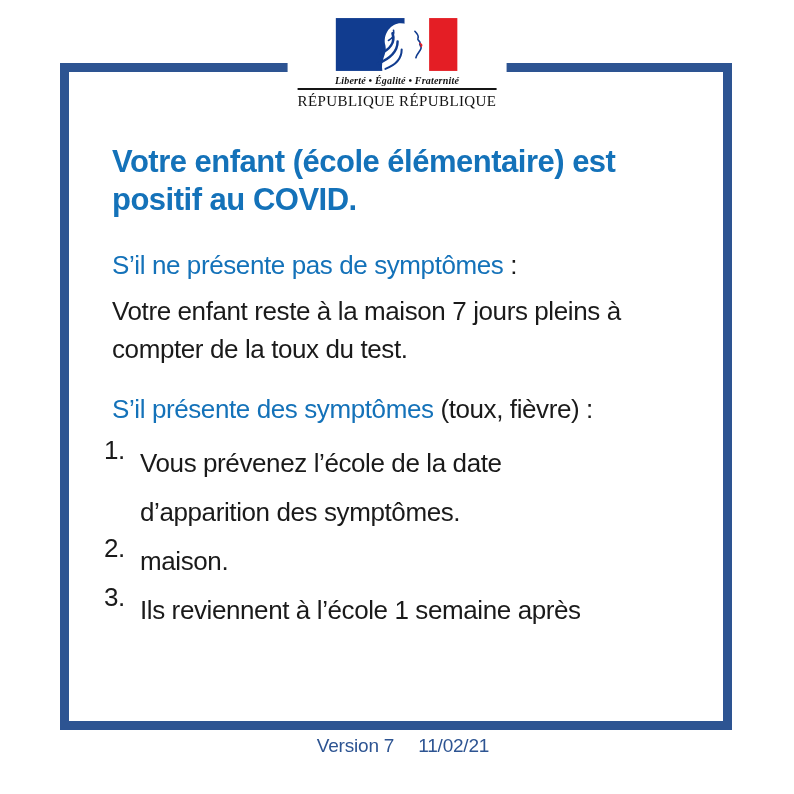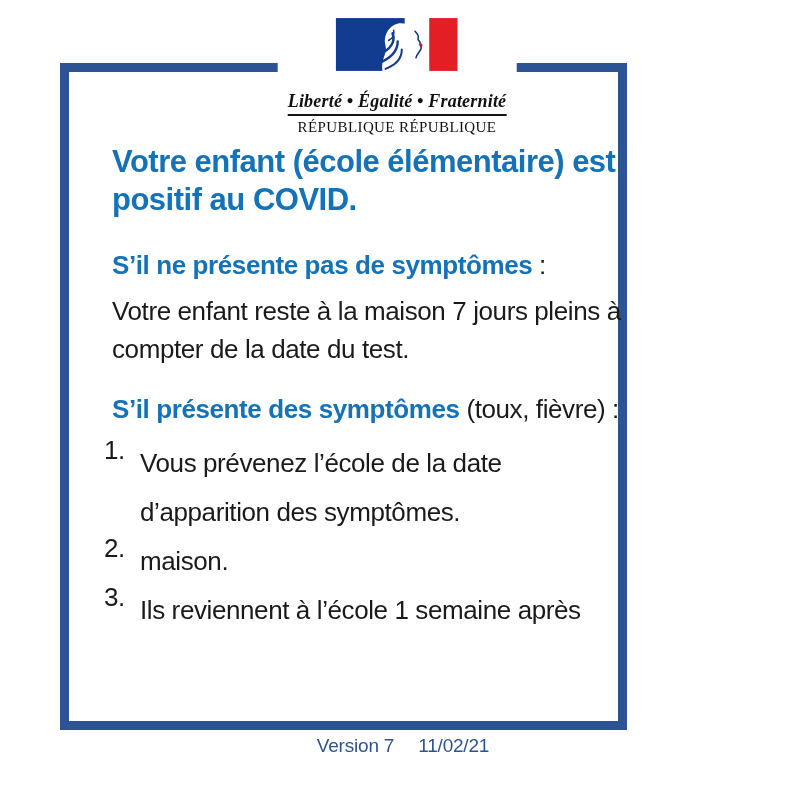--- a/index.html
+++ b/index.html
@@ -17,41 +17,41 @@
     width:794px;height:794px;
     background:#ffffff;
     overflow:hidden;
     font-family:"Liberation Sans", sans-serif;
     color:var(--text);
   }
   
   .frame{
     position:absolute;
     left:60px;top:63px;
-    width:567px;height:667px;
+    width:672px;height:667px;
     border:9px solid var(--navy);
     padding:71px 30px 0 43px;
   }
   
   .logo{
     position:absolute;
     top:14px;left:50%;
     transform:translateX(-50%);
     background:#ffffff;
     padding:4px 10px 3px;
     text-align:center;
     z-index:3;
   }
   .flag{display:block;margin:0 auto;width:122px;height:53px;}
   .motto{
-    margin-top:20px;
+    margin-top:4px;
     font-family:"Liberation Serif", serif;
     font-style:italic;
     font-weight:700;
-    font-size:18px;
+    font-size:10px;
     color:#111111;
     white-space:nowrap;
     letter-spacing:0.2px;
   }
   .logo-rule{height:2px;background:#151515;margin:2px 0 3px;}
   .country{
     font-family:"Liberation Serif", serif;
     font-size:15px;
     color:#111111;
     letter-spacing:0.4px;
@@ -65,21 +65,21 @@
     line-height:38px;
     letter-spacing:-0.5px;
   }
   .title div{white-space:nowrap;}
   .sec-heading{
     font-size:26px;
     line-height:30px;
     letter-spacing:-0.4px;
     white-space:nowrap;
   }
-  .sec-heading .blue{color:var(--accent-blue);font-weight:700;}
+  .sec-heading .blue{color:var(--accent-blue);font-weight:400;}
   .sec-heading .plain{color:var(--text);font-weight:400;}
   .heading-1{margin-top:31px;}
   .heading-2{margin-top:26px;}
   .body-text{
     margin-top:12px;
     font-size:26px;
     line-height:38px;
     letter-spacing:-0.4px;
   }
   .body-text div{white-space:nowrap;}
@@ -118,21 +118,21 @@
     <h1 class="title">
       <div>Votre enfant (école élémentaire) est</div>
       <div>positif au COVID.</div>
     </h1>
 
     <div class="sec-heading heading-1">
       <span class="blue">S’il ne présente pas de symptômes</span><span class="plain"> :</span>
     </div>
     <div class="body-text">
       <div>Votre enfant reste à la maison 7 jours pleins à</div>
-      <div>compter de la date du test.</div>
+      <div>compter de la toux du test.</div>
     </div>
 
     <div class="sec-heading heading-2">
       <span class="blue">S’il présente des symptômes</span><span class="plain"> (toux, fièvre) :</span>
     </div>
 
     <ol class="num-list">
       <li>
         <span class="num">1.</span>
         <span class="li-text">

